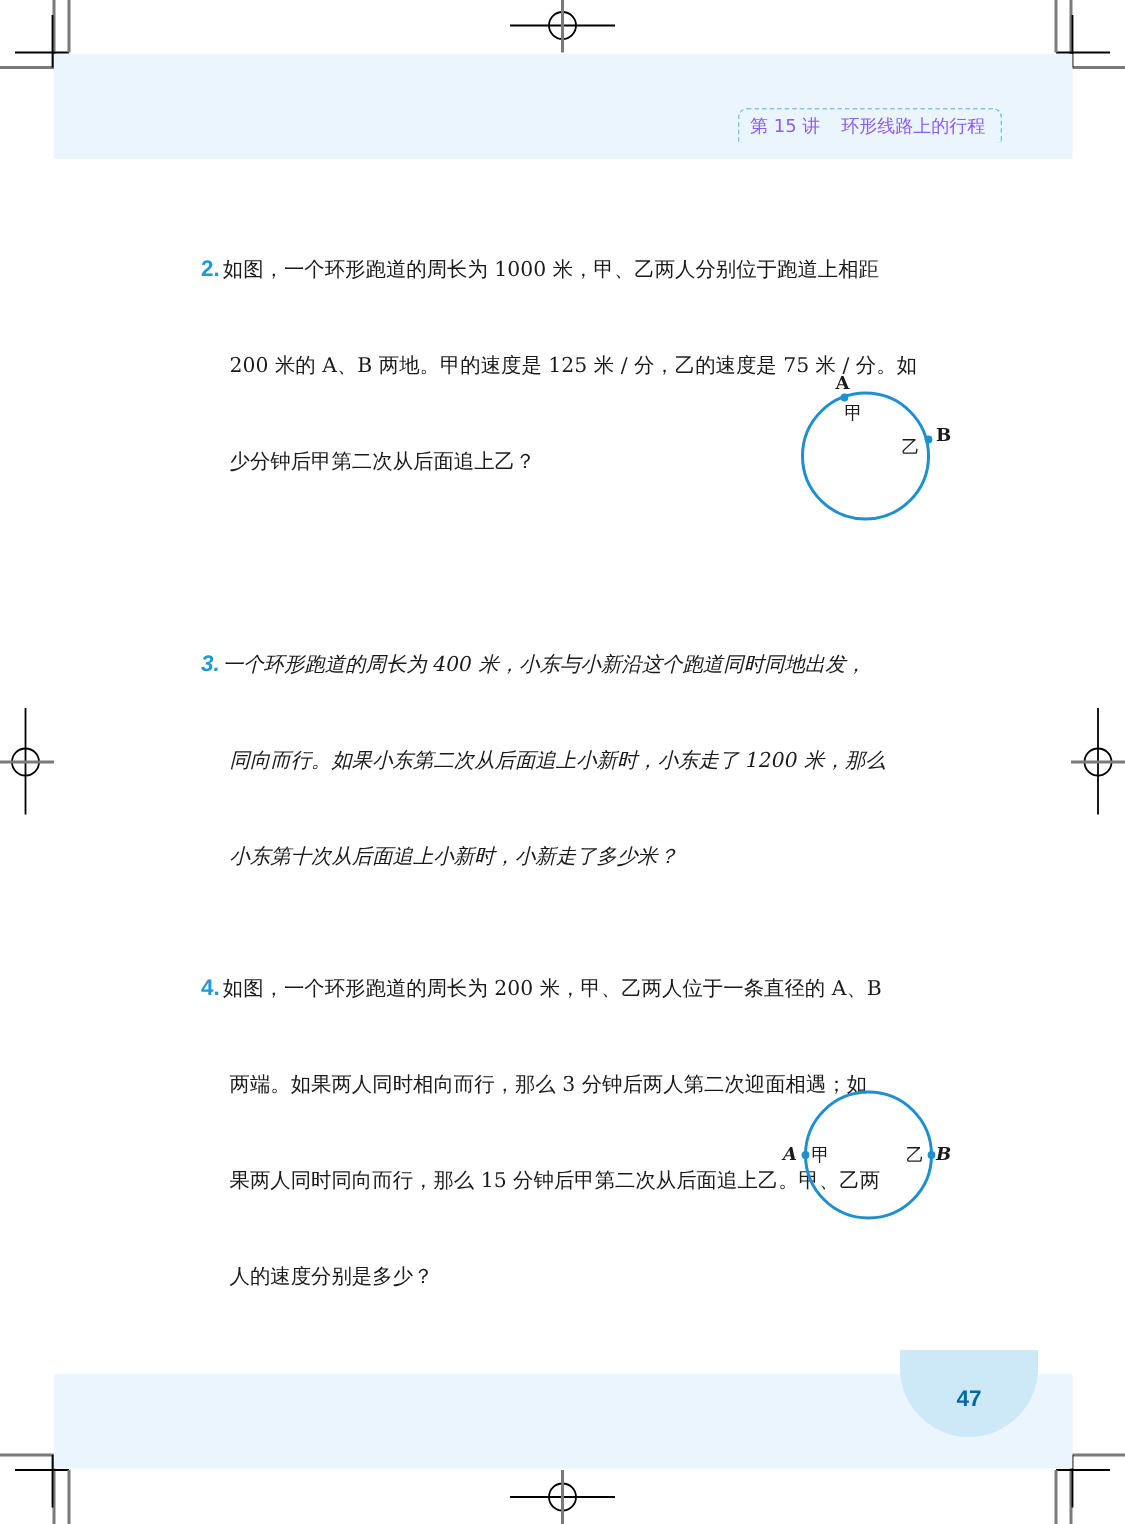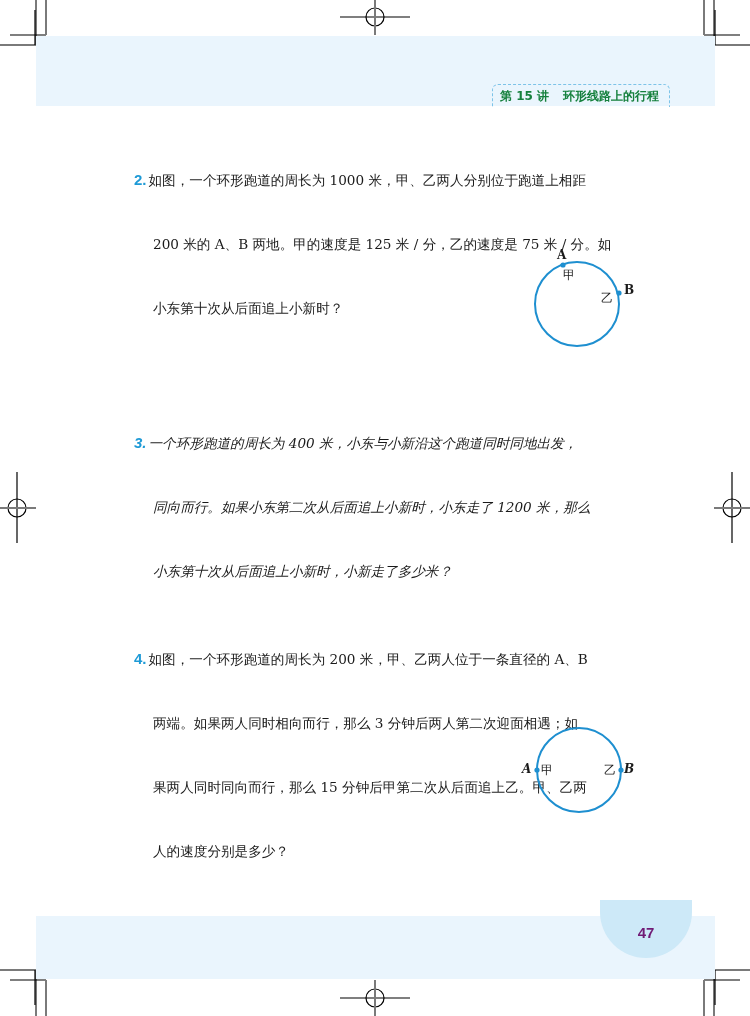--- a/index.html
+++ b/index.html
@@ -2,30 +2,30 @@
 <html><head>
 <meta charset="utf-8">
 <style>
   html, body { margin:0; padding:0; background:#ffffff; }
   body { width:750px; height:1016px; position:relative; overflow:hidden;
          font-family:"DejaVu Serif","Liberation Serif",serif; color:#1a1a1a; }
   .abs { position:absolute; }
   .band { position:absolute; background:#eaf5fd; }
   .header-band { left:36px; top:36px; width:679px; height:70px; }
   .footer-band { left:36px; top:916px; width:679px; height:63px; }
-  .chapter-tag { position:absolute; left:492px; top:84px; height:22px; padding:0 10px 0 7px;
+  .chapter-tag { position:absolute; left:492px; top:72px; height:22px; padding:0 10px 0 7px;
        border:1.5px dashed #7cc3e8; border-bottom:none; border-radius:6px 6px 0 0;
-       font-family:"DejaVu Sans","Liberation Sans",sans-serif; font-weight:bold;
-       font-size:12px; line-height:22px; color:#15803d; white-space:nowrap; }
+       font-family:"DejaVu Sans","Liberation Sans",sans-serif; font-weight:normal;
+       font-size:12px; line-height:22px; color:#8b5cf6; white-space:nowrap; }
   .chapter-tag .num { margin-right:14px; }
   .page-circle { position:absolute; left:600px; top:900px; width:92px; height:58px;
        background:#cde9f8; border-radius:0 0 46px 46px; }
   .page-num { position:absolute; left:600px; top:924px; width:92px; text-align:center;
        font-family:"Liberation Sans","DejaVu Sans",sans-serif; font-weight:bold;
-       font-size:15px; color:#701a75; }
+       font-size:15px; color:#0369a1; }
   .q { position:absolute; left:134px; width:510px; font-size:13.6px; line-height:30px; }
   .q .qn { font-family:"Liberation Sans","DejaVu Sans",sans-serif; font-weight:bold;
        color:#1e9ad6; font-size:15px; margin-right:2px; }
   .q .line { display:block; white-space:nowrap;margin-top:34px; }
   .q .indent { padding-left:19px; }
   .diagram { position:absolute; }
   .dlabel { position:absolute; font-size:12px; }
   .mark { stroke:#000; stroke-width:1.2; fill:none; }
   .mark-gray { stroke:#7a7a7a; stroke-width:2; fill:none; }
 </style>
@@ -68,21 +68,21 @@
 </svg>
 
 <div class="band header-band"></div>
 <div class="chapter-tag">
   <span class="num">第 15 讲</span><span>环形线路上的行程</span>
 </div>
 
 <div class="q" style="top:131px;">
   <span class="line"><span class="qn">2.</span><span>如图，一个环形跑道的周长为 1000 米，甲、乙两人分别位于跑道上相距</span></span>
   <span class="line indent">200 米的 A、B 两地。甲的速度是 125 米 / 分，乙的速度是 75 米 / 分。如</span>
-  <span class="line indent">小东第十次从后面追上小新时？</span>
+  <span class="line indent">少分钟后甲第二次从后面追上乙？</span>
 </div>
 
 <div class="diagram" style="left:520px;top:245px;width:130px;height:110px;">
   <svg width="130" height="110">
     <circle cx="57" cy="59" r="42" fill="none" stroke="#1e8fd0" stroke-width="2"></circle>
     <circle cx="43" cy="20" r="2.6" fill="#1e8fd0"></circle>
     <circle cx="99" cy="48" r="2.6" fill="#1e8fd0"></circle>
   </svg>
   <span class="dlabel" style="left:37px;top:3px;font-weight:bold;">A</span>
   <span class="dlabel" style="left:43px;top:22px;">甲</span>

